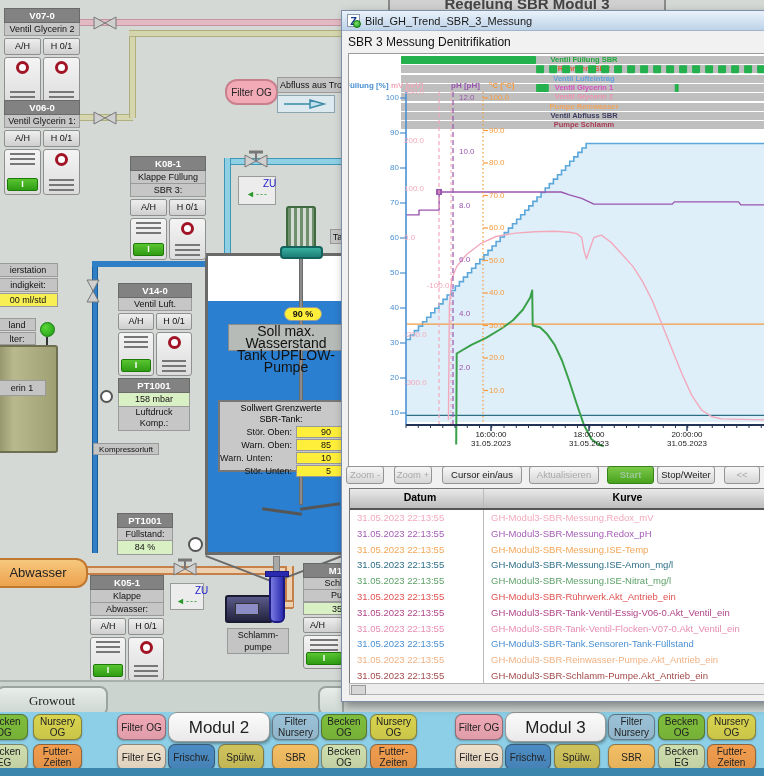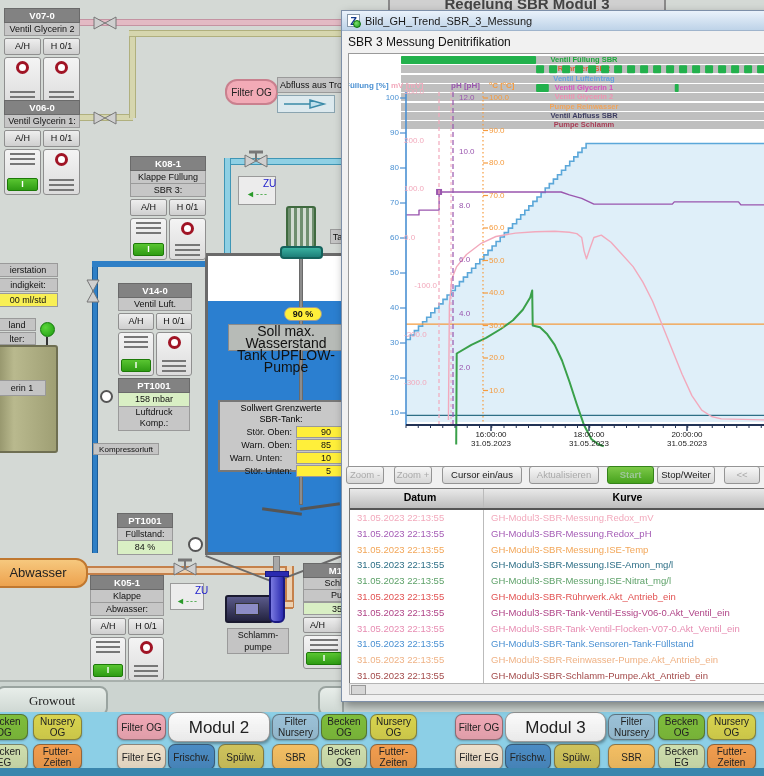--- a/index.html
+++ b/index.html
@@ -143,21 +143,21 @@
     <div id="gwrows">
         <div style="display: flex; height: 12px; margin-top: 1px;">
           <div style="width: 72px; text-align: right; padding-right: 4px; font-size: 9px; line-height: 12px; color: rgb(17, 17, 17);">Stör. Oben:</div>
           <div style="flex: 1 1 0%; background: rgb(255, 239, 58); border: 1px solid rgb(153, 153, 153); text-align: right; padding-right: 10px; font-size: 9px; line-height: 10px; box-sizing: border-box; color: rgb(17, 17, 17);">90</div>
         </div>
         <div style="display: flex; height: 12px; margin-top: 1px;">
           <div style="width: 72px; text-align: right; padding-right: 4px; font-size: 9px; line-height: 12px; color: rgb(17, 17, 17);">Warn. Oben:</div>
           <div style="flex: 1 1 0%; background: rgb(255, 239, 58); border: 1px solid rgb(153, 153, 153); text-align: right; padding-right: 10px; font-size: 9px; line-height: 10px; box-sizing: border-box; color: rgb(17, 17, 17);">85</div>
         </div>
         <div style="display: flex; height: 12px; margin-top: 1px;">
-          <div style="width: 72px; text-align: center; padding-right: 4px; font-size: 9px; line-height: 12px; color: rgb(17, 17, 17);">Warn. Unten:</div>
+          <div style="width: 72px; text-align: left; padding-right: 4px; font-size: 9px; line-height: 12px; color: rgb(17, 17, 17);">Warn. Unten:</div>
           <div style="flex: 1 1 0%; background: rgb(255, 239, 58); border: 1px solid rgb(153, 153, 153); text-align: right; padding-right: 10px; font-size: 9px; line-height: 10px; box-sizing: border-box; color: rgb(17, 17, 17);">10</div>
         </div>
         <div style="display: flex; height: 12px; margin-top: 1px;">
           <div style="width: 72px; text-align: right; padding-right: 4px; font-size: 9px; line-height: 12px; color: rgb(17, 17, 17);">Stör. Unten:</div>
           <div style="flex: 1 1 0%; background: rgb(255, 239, 58); border: 1px solid rgb(153, 153, 153); text-align: right; padding-right: 10px; font-size: 9px; line-height: 10px; box-sizing: border-box; color: rgb(17, 17, 17);">5</div>
         </div>
       </div>
   </div>
 
   <div class="abs pill" style="left:-12px;top:558px;width:100px;height:30px;background:linear-gradient(#f6c87e,#eda24e);border:2px solid #c07830;font-size:13px;line-height:26px;color:#222;">Abwasser</div>
@@ -451,21 +451,21 @@
         <div class="tick" style="left: 20px; top: 214px; width: 30px; text-align: right; color: rgb(74, 144, 210);">50</div>
         <div class="tick" style="left: 20px; top: 249px; width: 30px; text-align: right; color: rgb(74, 144, 210);">40</div>
         <div class="tick" style="left: 20px; top: 284px; width: 30px; text-align: right; color: rgb(74, 144, 210);">30</div>
         <div class="tick" style="left: 20px; top: 319px; width: 30px; text-align: right; color: rgb(74, 144, 210);">20</div>
         <div class="tick" style="left: 20px; top: 354px; width: 30px; text-align: right; color: rgb(74, 144, 210);">10</div>
         <div class="tick" style="left: 42px; top: 27px; color: rgb(242, 169, 188); font-weight: bold;">mV [mV]</div>
         <div class="tick" style="left: 55px; top: 33px; width: 40px; text-align: left; color: rgb(242, 169, 188);">300.0</div>
         <div class="tick" style="left: 55px; top: 81.5px; width: 40px; text-align: left; color: rgb(242, 169, 188);">200.0</div>
         <div class="tick" style="left: 55px; top: 130px; width: 40px; text-align: left; color: rgb(242, 169, 188);">100.0</div>
         <div class="tick" style="left: 55px; top: 178.5px; width: 40px; text-align: left; color: rgb(242, 169, 188);">0.0</div>
-        <div class="tick" style="left: 48px; top: 227px; width: 40px; text-align: right; color: rgb(242, 169, 188);">-100.0</div>
+        <div class="tick" style="left: 69px; top: 227px; width: 40px; text-align: center; color: rgb(242, 169, 188);">-100.0</div>
         <div class="tick" style="left: 55px; top: 275.5px; width: 40px; text-align: left; color: rgb(242, 169, 188);">-200.0</div>
         <div class="tick" style="left: 55px; top: 324px; width: 40px; text-align: left; color: rgb(242, 169, 188);">-300.0</div>
         <div class="tick" style="left: 102px; top: 27px; color: rgb(154, 86, 174); font-weight: bold;">pH [pH]</div>
         <div class="tick" style="left: 110px; top: 39px; width: 30px; text-align: left; color: rgb(154, 86, 174);">12.0</div>
         <div class="tick" style="left: 110px; top: 93px; width: 30px; text-align: left; color: rgb(154, 86, 174);">10.0</div>
         <div class="tick" style="left: 110px; top: 147px; width: 30px; text-align: left; color: rgb(154, 86, 174);">8.0</div>
         <div class="tick" style="left: 110px; top: 201px; width: 30px; text-align: left; color: rgb(154, 86, 174);">6.0</div>
         <div class="tick" style="left: 110px; top: 255px; width: 30px; text-align: left; color: rgb(154, 86, 174);">4.0</div>
         <div class="tick" style="left: 110px; top: 309px; width: 30px; text-align: left; color: rgb(154, 86, 174);">2.0</div>
         <div class="tick" style="left: 140px; top: 27px; color: rgb(245, 155, 62); font-weight: bold;">°C [°C]</div>

